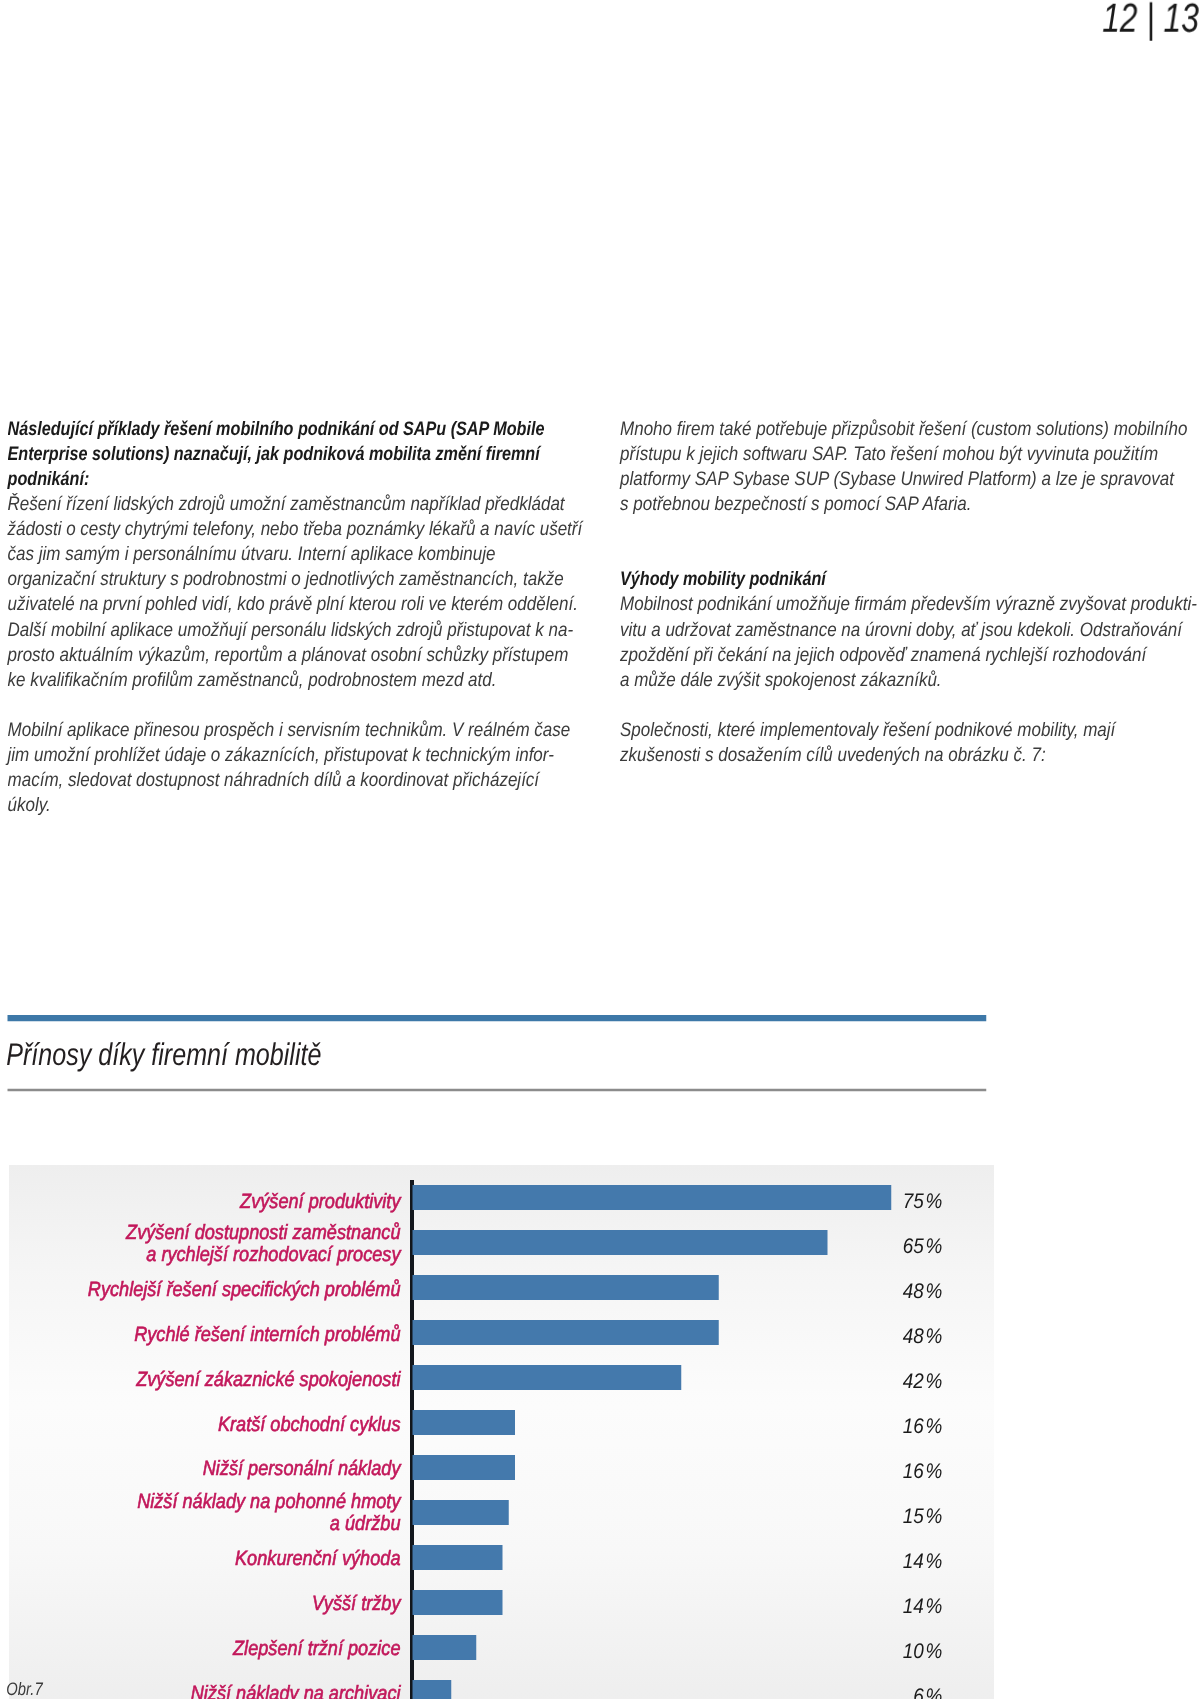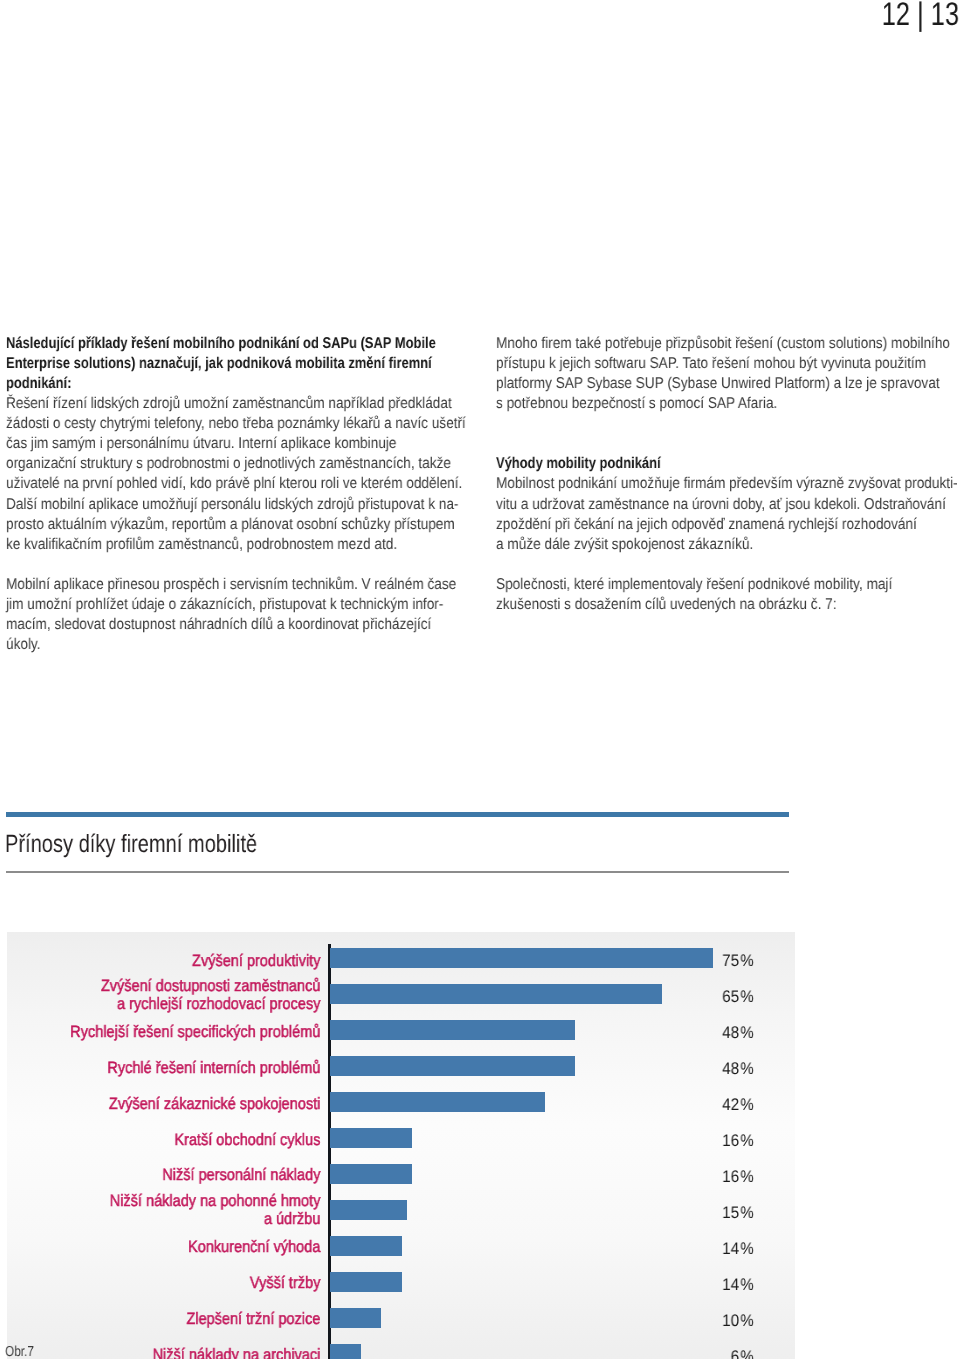--- a/index.html
+++ b/index.html
@@ -3,21 +3,21 @@
 <meta charset="utf-8">
 <title>Prinosy diky firemni mobilite</title>
 <style>
   html,body{margin:0;padding:0;background:#fff;}
   body{
     width:960px;height:1359px;-webkit-font-smoothing:antialiased;text-rendering:geometricPrecision;
     font-family:"Liberation Sans",sans-serif;
     color:#231f20;
     -webkit-font-smoothing:antialiased;
   }
-  .page{position:relative;width:960px;height:1359px;overflow:hidden;background:#fff;}
+  .page{position:relative;width:960px;height:1359px;overflow:hidden;background:#fff;font-style:italic;}
   .page, .page *{will-change:transform;}
 
   
   .folio{position:absolute;right:1.3px;top:-4.6px;font-size:32.6px;color:#1a1a1a;
          transform-origin:100% 0;transform:scaleX(0.78);white-space:pre;}
 
   
   .tl{position:absolute;font-size:15.6px;white-space:pre;transform-origin:0 0;
       transform:scaleX(0.873);color:#3b3b3b;}
   .tl.b{font-weight:bold;transform:scaleX(0.830);color:#1a1a1a;}

